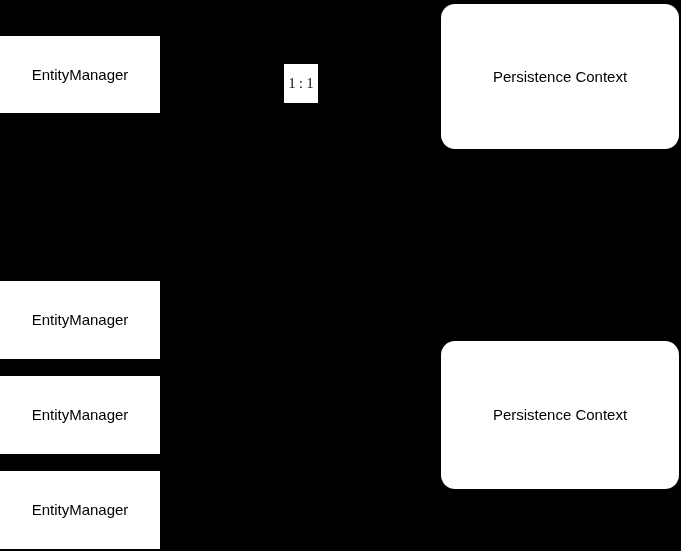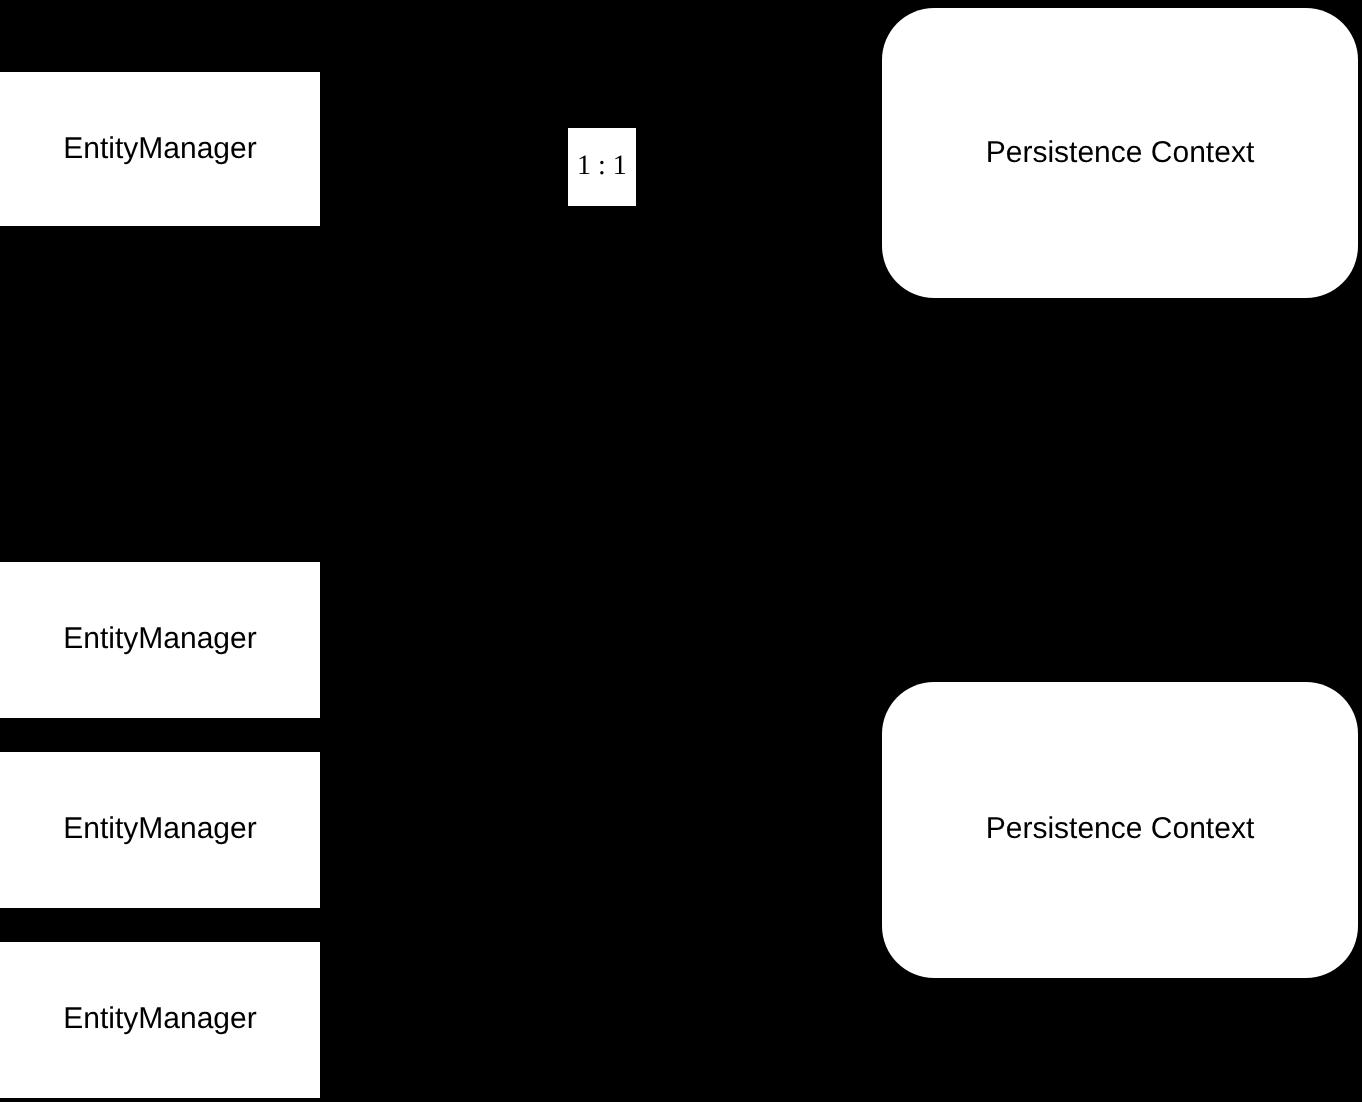--- a/index.html
+++ b/index.html
@@ -21,21 +21,21 @@
     align-items: center;
     justify-content: center;
     background: #ffffff;
     color: #000000;
     font-size: 15px;
     line-height: 1.2;
     text-align: left;
     box-sizing: border-box;
   }
   .rounded {
-    border-radius: 26px;
+    border-radius: 14px;
   }
   #em-top    { left: 0px;   top: 36px;  width: 160px; height: 77px; }
   #pc-top    { left: 441px; top: 4px;   width: 238px; height: 145px; }
   #em-1      { left: 0px;   top: 281px; width: 160px; height: 78px; }
   #em-2      { left: 0px;   top: 376px; width: 160px; height: 78px; }
   #em-3      { left: 0px;   top: 471px; width: 160px; height: 78px; }
   #pc-bottom { left: 441px; top: 341px; width: 238px; height: 148px; }
   .edge-label {
     position: absolute;
     left: 284px;

